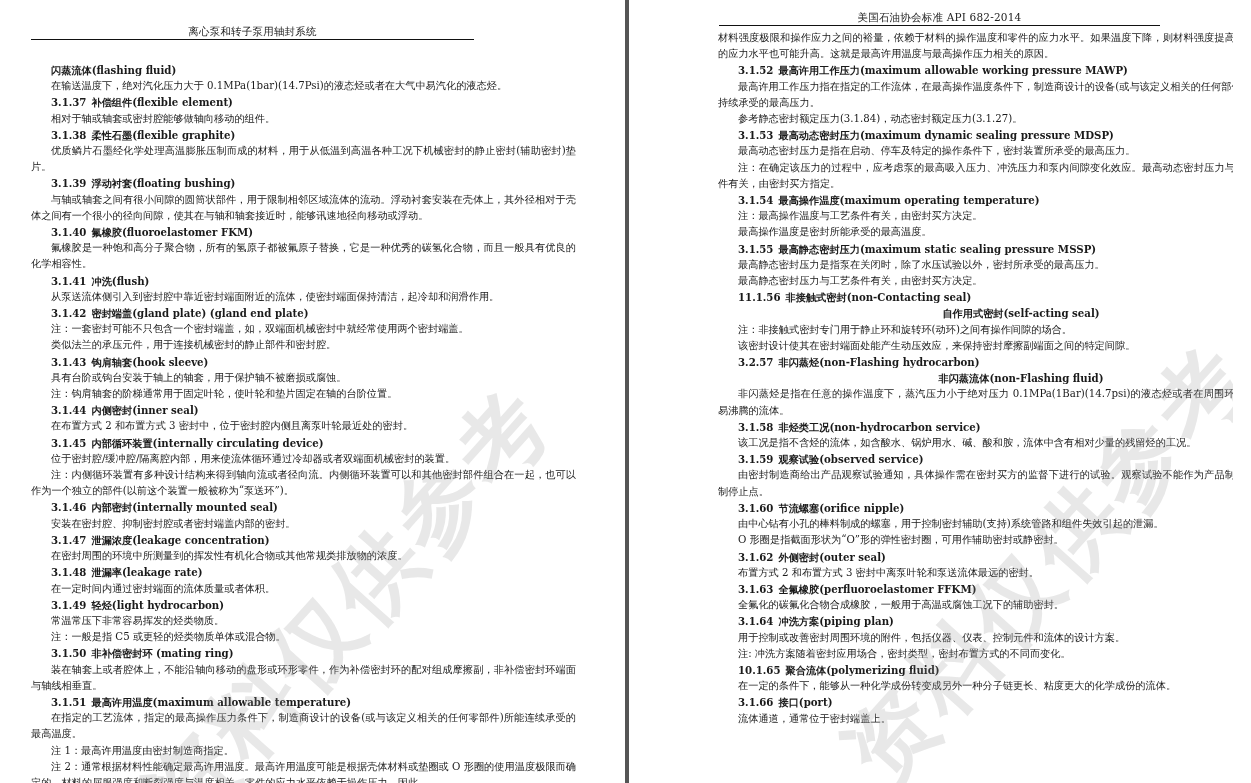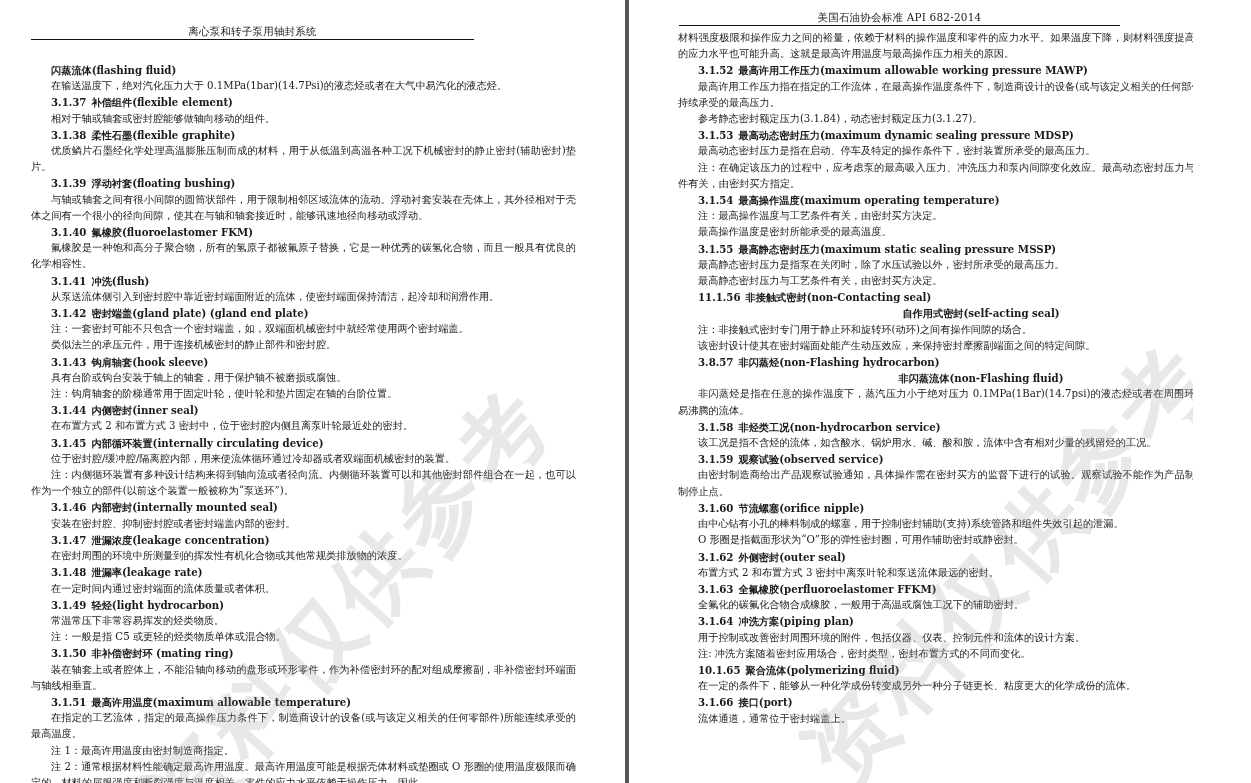--- a/index.html
+++ b/index.html
@@ -8,21 +8,21 @@
     background: #ffffff;
     font-family: "DejaVu Serif", "Liberation Serif", serif;
     color: #1a1a1a;
     position: relative;
   }
   .spread { position: absolute; inset: 0; display: flex; }
   .page {
     position: relative; height: 783px; overflow: hidden; background: #fff;
   }
   .page.left { width: 625px; margin-top: 14px; }
-  .page.right { width: 564px; }
+  .page.right { width: 564px; margin-left: 40px; }
   .divider { width: 4px; height: 783px; background: #555; }
   .running-head {
     position: absolute; top: 11px; text-align: center;
     font-size: 10.5px; letter-spacing: 0.2px; color: #222;
   }
   .page.left .running-head { left: 31px; width: 443px; }
   .page.right .running-head { left: 50px; width: 441px; }
   .head-rule { position: absolute; top: 25px; height: 1px; background: #111; }
   .page.left .head-rule { left: 31px; width: 443px; }
   .page.right .head-rule { left: 50px; width: 441px; }
@@ -110,21 +110,21 @@
         <div class="term"><span class="num">3.1.54</span><span>最高操作温度(maximum operating temperature)</span></div>
         <div class="para flush">注：最高操作温度与工艺条件有关，由密封买方决定。</div>
         <div class="para flush">最高操作温度是密封所能承受的最高温度。</div>
         <div class="term"><span class="num">3.1.55</span><span>最高静态密封压力(maximum static sealing pressure MSSP)</span></div>
         <div class="para flush">最高静态密封压力是指泵在关闭时，除了水压试验以外，密封所承受的最高压力。</div>
         <div class="para flush">最高静态密封压力与工艺条件有关，由密封买方决定。</div>
         <div class="term"><span class="num">11.1.56</span><span>非接触式密封(non-Contacting seal)</span></div>
         <div class="term sub"><span>自作用式密封(self-acting seal)</span></div>
         <div class="para flush">注：非接触式密封专门用于静止环和旋转环(动环)之间有操作间隙的场合。</div>
         <div class="para flush">该密封设计使其在密封端面处能产生动压效应，来保持密封摩擦副端面之间的特定间隙。</div>
-        <div class="term"><span class="num">3.8.57</span><span>非闪蒸烃(non-Flashing hydrocarbon)</span></div>
+        <div class="term"><span class="num">3.2.57</span><span>非闪蒸烃(non-Flashing hydrocarbon)</span></div>
         <div class="term sub"><span>非闪蒸流体(non-Flashing fluid)</span></div>
         <div class="para">非闪蒸烃是指在任意的操作温度下，蒸汽压力小于绝对压力 0.1MPa(1Bar)(14.7psi)的液态烃或者在周围环境中不易沸腾的流体。</div>
         <div class="term"><span class="num">3.1.58</span><span>非烃类工况(non-hydrocarbon service)</span></div>
         <div class="para flush">该工况是指不含烃的流体，如含酸水、锅炉用水、碱、酸和胺，流体中含有相对少量的残留烃的工况。</div>
         <div class="term"><span class="num">3.1.59</span><span>观察试验(observed service)</span></div>
         <div class="para">由密封制造商给出产品观察试验通知，具体操作需在密封买方的监督下进行的试验。观察试验不能作为产品制造的控制停止点。</div>
         <div class="term"><span class="num">3.1.60</span><span>节流螺塞(orifice nipple)</span></div>
         <div class="para flush">由中心钻有小孔的棒料制成的螺塞，用于控制密封辅助(支持)系统管路和组件失效引起的泄漏。</div>
         <div class="para flush">O 形圈是指截面形状为“O”形的弹性密封圈，可用作辅助密封或静密封。</div>
         <div class="term"><span class="num">3.1.62</span><span>外侧密封(outer seal)</span></div>

